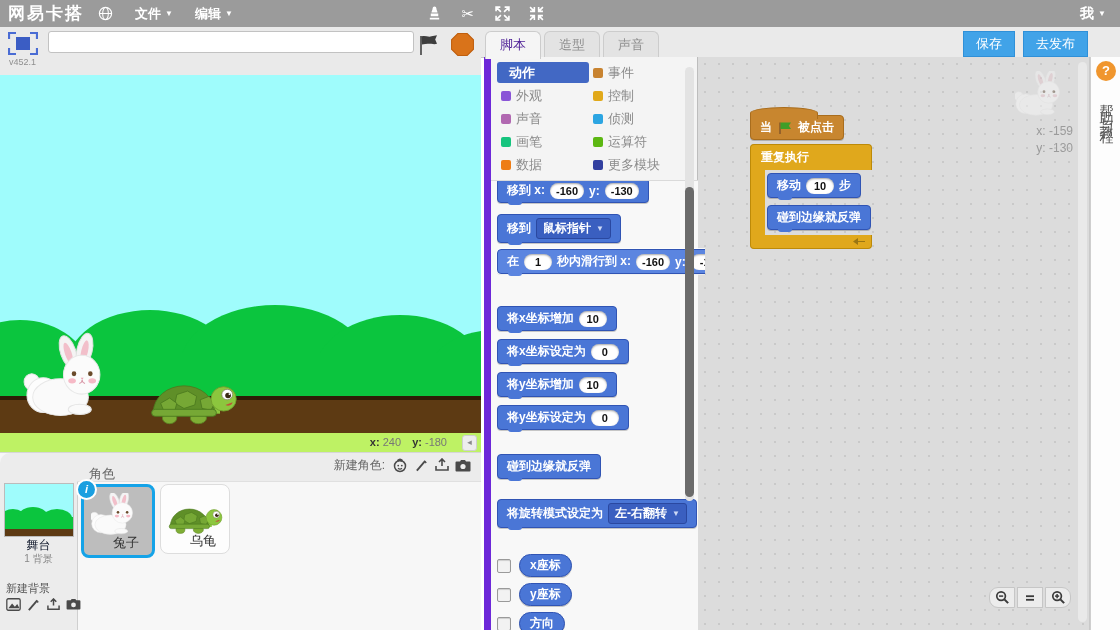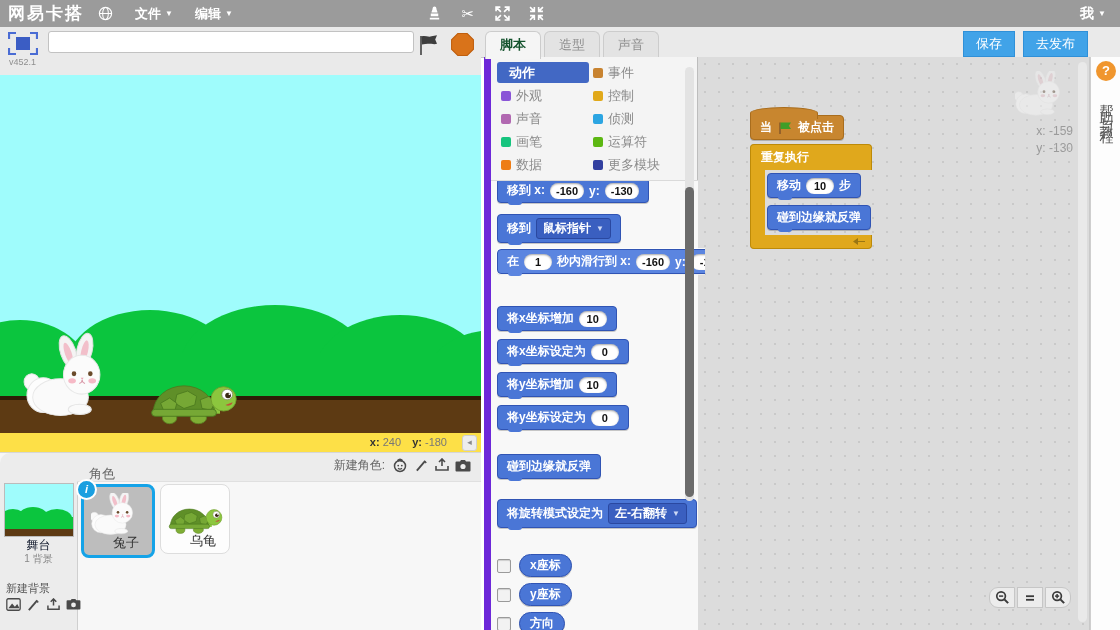--- a/index.html
+++ b/index.html
@@ -20,28 +20,28 @@
   .subheader{position:absolute;left:0;top:27px;width:1120px;height:30px;background:#eaeaea;border-bottom:1px solid #c9c9c9;}
   .stage-header{position:absolute;left:0;top:27px;width:481px;height:48px;background:#eaeaea;z-index:3;}
   .fullscreen-btn{position:absolute;left:8px;top:5px;width:30px;height:23px;cursor:pointer;}
   .version{position:absolute;left:9px;top:30px;font-size:9px;color:#8f8f8f;}
   .project-input{position:absolute;left:48px;top:4px;width:352px;height:20px;border:1px solid #c2c2c2;border-radius:3px;font-size:12px;padding:0 6px;background:#fff;}
   .flag-btn{position:absolute;left:417px;top:7px;width:24px;height:22px;cursor:pointer;}
   .stop-btn{position:absolute;left:450px;top:5px;width:25px;height:25px;cursor:pointer;}
 
   .tabs{position:absolute;left:485px;top:31px;display:flex;z-index:4;}
   .tab{height:25px;line-height:25px;padding:0 14px;font-size:13px;color:#8f8f8f;background:#e3e3e3;border:1px solid #cccccc;border-bottom:none;border-radius:6px 6px 0 0;margin-right:3px;cursor:pointer;}
-  .tab.active{background:#f5f5f5;color:#14532d;font-weight:bold;height:27px;}
+  .tab.active{background:#f5f5f5;color:#4c1d95;font-weight:normal;height:27px;}
 
   .hdr-buttons{position:absolute;right:32px;top:31px;display:flex;gap:8px;z-index:4;}
   .blue-btn{background:#41a3e8;border:1px solid #2f90d8;color:#fff;font-size:13px;padding:3px 12px;border-radius:0;cursor:pointer;}
 
   
   .stage{position:absolute;left:0;top:75px;width:481px;height:358px;overflow:hidden;background:#9ffcfc;}
-  .coords-row{position:absolute;left:0;top:433px;width:481px;height:19px;background:#fde047;font-size:11px;color:#444;}
+  .coords-row{position:absolute;left:0;top:433px;width:481px;height:19px;background:#bef264;font-size:11px;color:#444;}
   .coords-text{position:absolute;right:26px;top:3px;}
   .coords-text b{font-weight:bold;color:#333;}
   .coords-text span.val{color:#777;margin-right:8px;}
   .stage-resize-handle{position:absolute;right:4px;top:2px;width:13px;height:14px;background:#ededed;border:1px solid #cfcfcf;border-radius:3px;font-size:9px;color:#8a8a8a;text-align:center;line-height:13px;cursor:pointer;}
 
   
   .sprite-panel{position:absolute;left:0;top:452px;width:481px;height:178px;background:#f7f7f7;border-top:1px solid #d6d6d6;border-bottom:1px solid #cccccc;}
   .sp-leftcol{position:absolute;left:0;top:0;width:77px;height:178px;background:#ececec;border-right:1px solid #cfcfcf;border-top-left-radius:10px;}
   .sp-thumb{position:absolute;left:4px;top:30px;width:68px;height:52px;border:1px solid #bbb;cursor:pointer;}
   .sp-stage-name{position:absolute;left:0;top:84px;width:77px;text-align:center;font-size:12px;color:#0f172a;}

